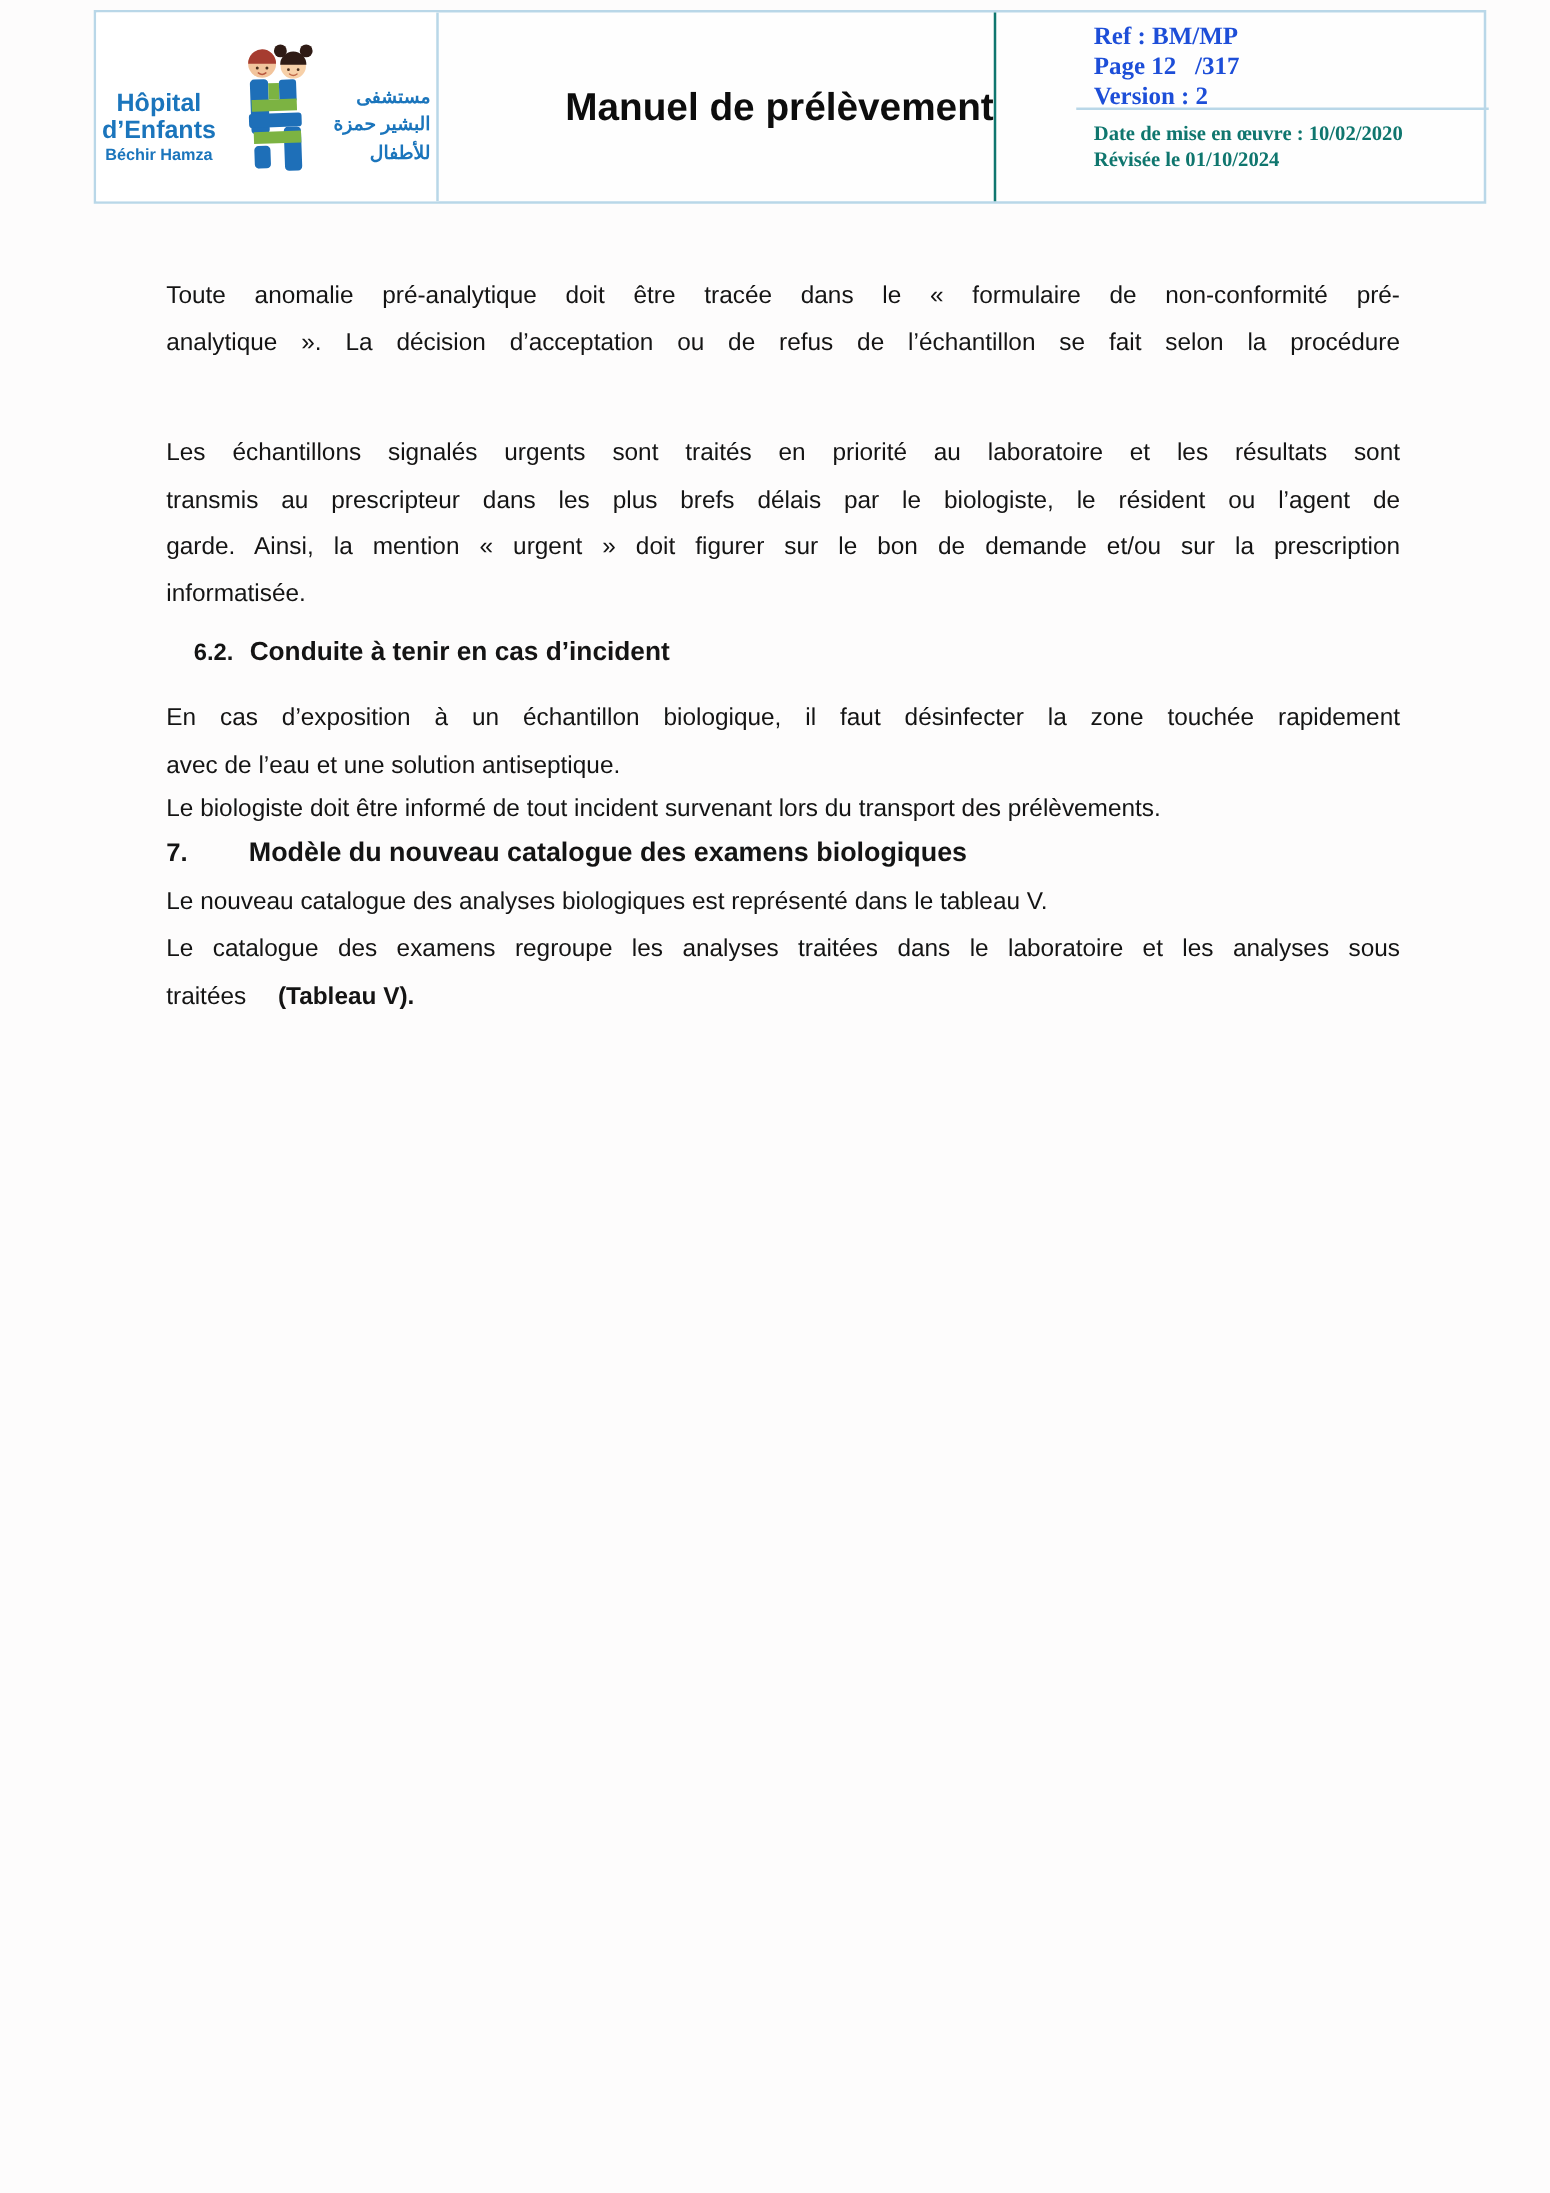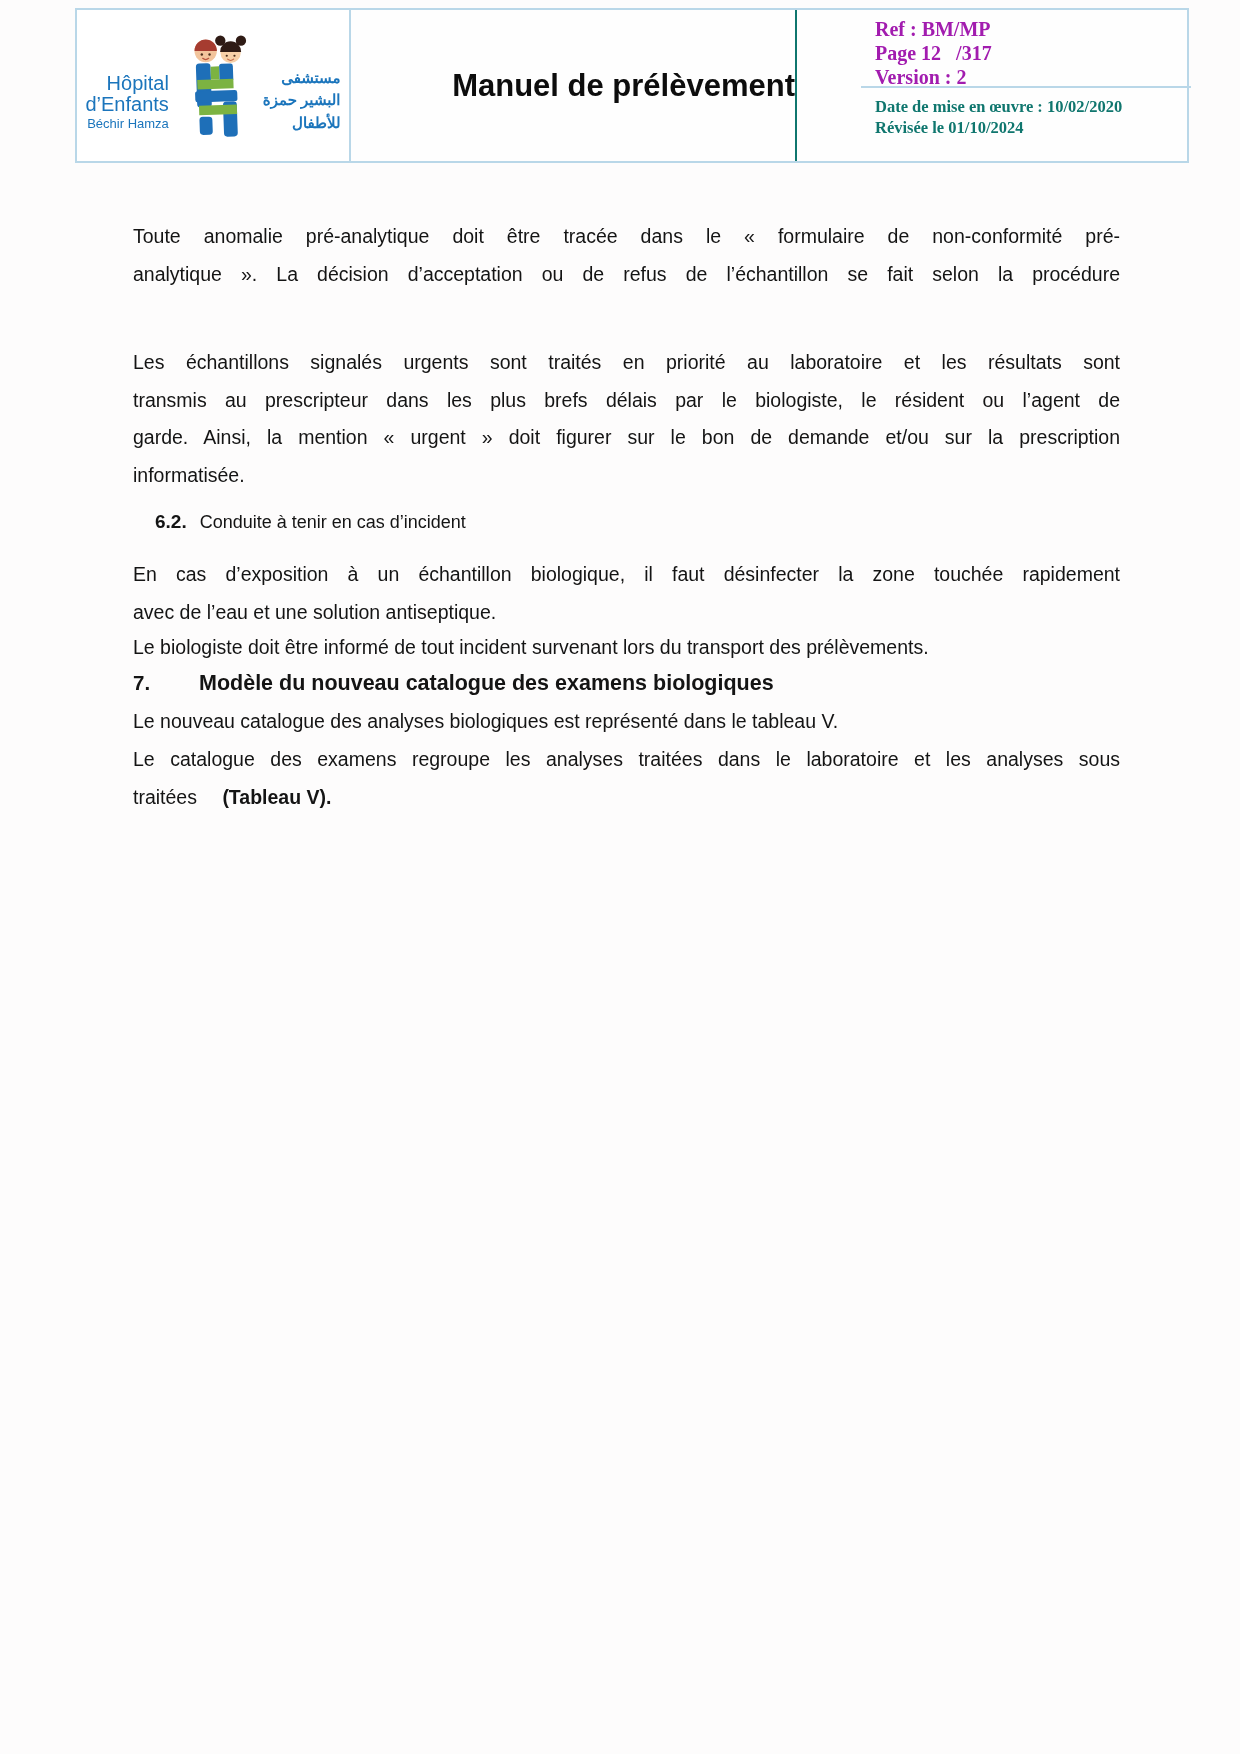--- a/index.html
+++ b/index.html
@@ -19,44 +19,44 @@
     border:2px solid #b9d7e8;background:#fefefe;box-sizing:border-box;
   }
   .hdr-cell{position:absolute;top:0;height:100%;box-sizing:border-box;}
   .cell-logo{left:0;width:274px;border-right:2px solid #b9d7e8;background:#ffffff;
     display:flex;align-items:center;justify-content:center;}
   .cell-title{left:274px;width:446px;border-right:2px solid #0f766e;
     display:flex;align-items:center;justify-content:flex-end;}
   .cell-ref{left:784px;width:330px;}
   .ref-top{box-sizing:border-box;height:78px;border-bottom:2px solid #b9d7e8;
     padding:7px 10px 0 14px;font-family:"Liberation Serif",serif;font-weight:bold;
-    font-size:20px;line-height:24px;color:#a21caf;}
+    font-size:20px;line-height:24px;color:#1d4ed8;}
   .ref-bottom{box-sizing:border-box;padding:8px 6px 0 14px;
     font-family:"Liberation Serif",serif;font-weight:bold;
     font-size:16.5px;line-height:21px;color:#0f766e;}
   .ref-line{white-space:pre-wrap;}
   .doc-title{font-size:31px;font-weight:bold;color:#0d0d0d;letter-spacing:0px;}
 
   
   .logo-wrap{display:flex;align-items:center;gap:4px;transform:translateY(2px);}
-  .logo-fr{color:#1b75bc;text-align:right;font-weight:normal;line-height:1.04;margin-top:28px;}
+  .logo-fr{color:#1b75bc;text-align:center;font-weight:bold;line-height:1.04;margin-top:28px;}
   .logo-fr .l1,.logo-fr .l2{font-size:20px;}
   .logo-fr .l3{font-size:13px;margin-top:2px;}
   .logo-ar{color:#1b75bc;text-align:right;font-weight:bold;font-size:15px;line-height:1.5;
     direction:rtl;margin-top:26px;}
   .logo-svg{display:block;}
 
   
   .blk{position:absolute;left:133px;width:987px;font-size:19.5px;line-height:37.5px;color:#141414;}
   .tline{text-align:justify;text-align-last:justify;}
   .tlast{text-align:justify;text-align-last:left;}
   .single{text-align:left;}
   .h62{left:133px;padding-left:22px;}
   .h62 .num{font-weight:bold;font-size:19px;margin-right:13px;}
-  .h62 .ttl{font-weight:normal;font-size:18px;margin-top:44px;}
+  .h62 .ttl{font-weight:bold;font-size:21px;margin-top:44px;}
   .h7 .num{font-weight:bold;font-size:20.5px;display:inline-block;width:66px;}
   .h7 .ttl{font-weight:bold;font-size:21.5px;}
   .bold{font-weight:bold;margin-left:20px;}
 </style>
 </head>
 <body>
 
 <div class="page">
 
   <div class="hdr">

